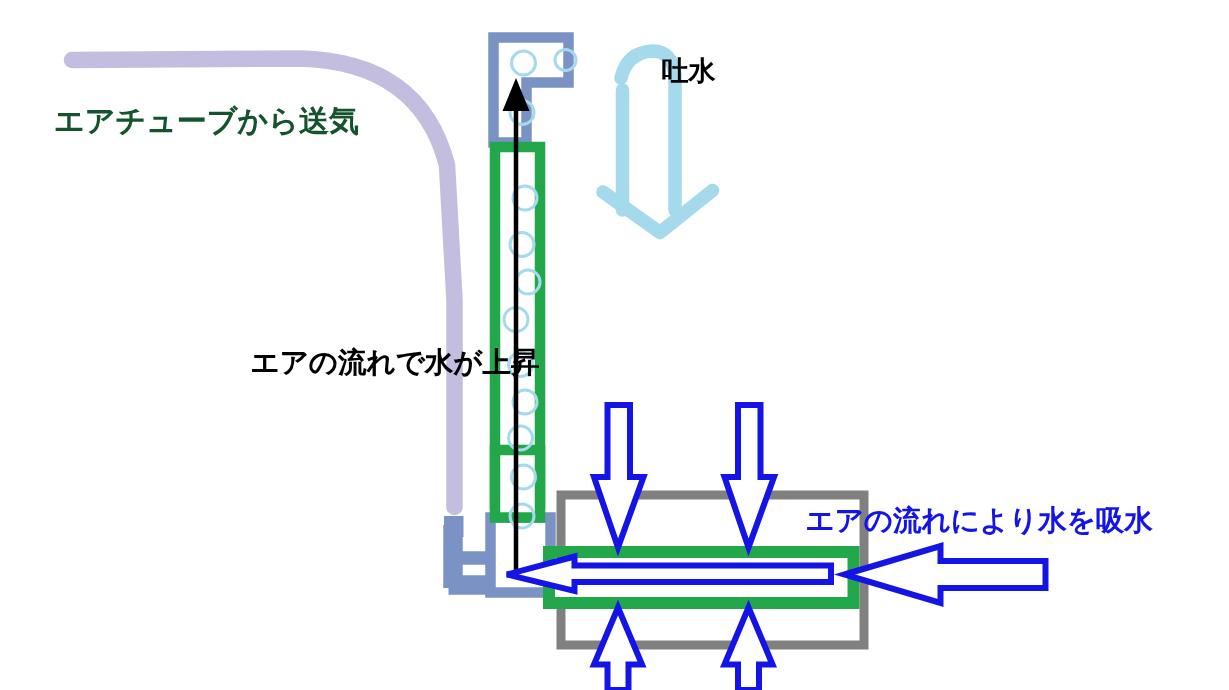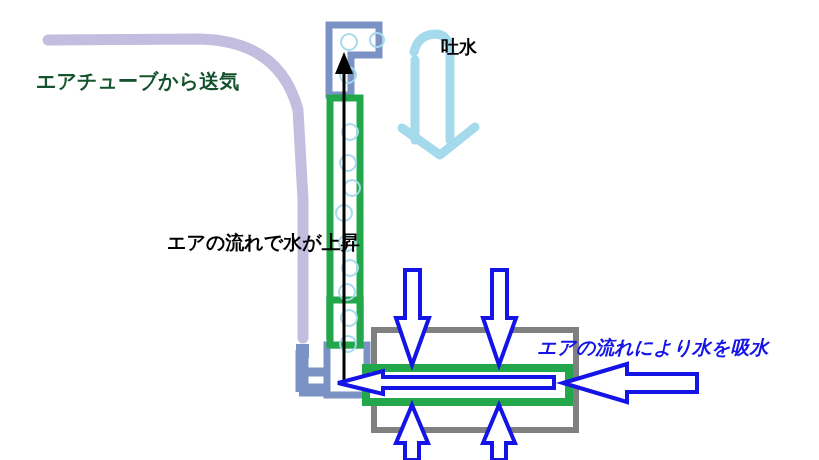--- a/index.html
+++ b/index.html
@@ -48,21 +48,20 @@
     top: 233px;
     font-size: 19px;
     color: #000000;
     margin-left: 36px;
   }
   #label-suction {
     left: 537px;
     top: 338px;
     font-size: 19px;
     color: #1414e6;
-    font-style: italic;
   }
 </style>
 </head>
 <body>
 
 <div id="canvas">
 
   <svg id="diagram-svg" viewBox="0 0 819 460" xmlns="http://www.w3.org/2000/svg">
 
     <path d="M 48,40 L 200,39 Q 280,41 298,110 L 303,200 L 303,338" fill="none" stroke="#c3bedf" stroke-width="11" stroke-linecap="round"></path>

